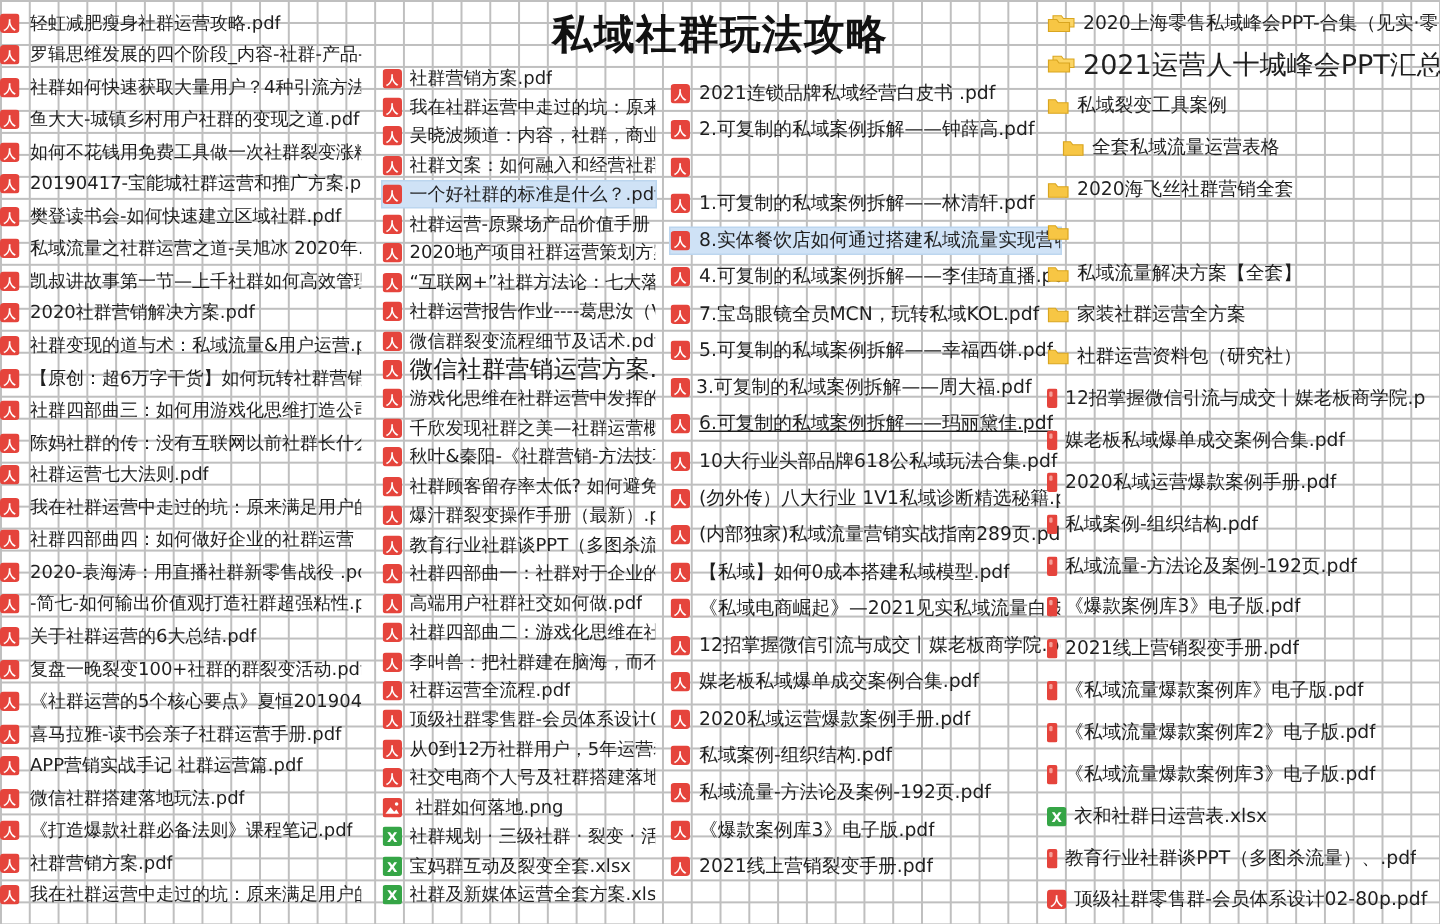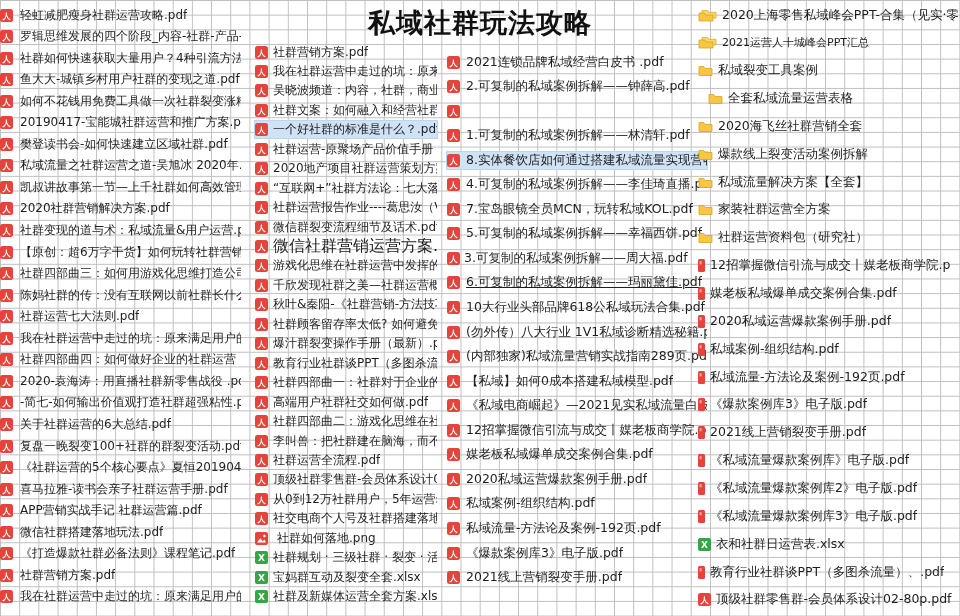--- a/index.html
+++ b/index.html
@@ -765,21 +765,21 @@
         </span>
         <span class="file-label" style="margin-left: 5px; font-size: 12.5px;">2020上海零售私域峰会PPT-合集（见实·零</span>
       </div>
       <div class="file-item" style="left: 698px; top: 34.35px; width: 262px;">
         <span class="ficon">
           <svg width="19" height="13" viewBox="0 0 19 13">
             <path d="M4 2 L4 9 L18 9 L18 3.3 L11 3.3 L9.6 1.5 L4 1.5 Z" fill="#FBD566" stroke="#D9A51F" stroke-width="0.7"></path>
             <path d="M1 4.5 L1 12 L15 12 L15 6 L8 6 L6.5 4 L1 4 Z" fill="#F7C644" stroke="#D9A51F" stroke-width="0.8"></path>
           </svg>
         </span>
-        <span class="file-label" style="margin-left: 5px; font-size: 11px; text-align: center;">2021运营人十城峰会PPT汇总</span>
+        <span class="file-label" style="margin-left: 5px; font-size: 18px; text-align: center;">2021运营人十城峰会PPT汇总</span>
       </div>
       <div class="file-item" style="left: 698px; top: 62.2px; width: 262px;">
         <span class="ficon">
           <svg width="15" height="13" viewBox="0 0 15 13">
             <path d="M1 3.2 L1 11.5 L14 11.5 L14 4.5 L7.2 4.5 L5.6 2.5 L1 2.5 Z" fill="#F7C644" stroke="#D9A51F" stroke-width="0.8"></path>
           </svg>
         </span>
         <span class="file-label" style="margin-left: 5px; font-size: 12.5px;">私域裂变工具案例</span>
       </div>
       <div class="file-item" style="left: 698px; top: 90.05px; width: 280px; padding-left: 10px;">
@@ -797,21 +797,20 @@
           </svg>
         </span>
         <span class="file-label" style="margin-left: 5px; font-size: 12.5px;">2020海飞丝社群营销全套</span>
       </div>
       <div class="file-item" style="left: 698px; top: 145.75px; width: 262px;">
         <span class="ficon">
           <svg width="15" height="13" viewBox="0 0 15 13">
             <path d="M1 3.2 L1 11.5 L14 11.5 L14 4.5 L7.2 4.5 L5.6 2.5 L1 2.5 Z" fill="#F7C644" stroke="#D9A51F" stroke-width="0.8"></path>
           </svg>
         </span>
-        <span class="file-label" style="margin-left: 5px; font-size: 12.5px;">爆款线上裂变活动案例拆解</span>
       </div>
       <div class="file-item" style="left: 698px; top: 173.6px; width: 262px;">
         <span class="ficon">
           <svg width="15" height="13" viewBox="0 0 15 13">
             <path d="M1 3.2 L1 11.5 L14 11.5 L14 4.5 L7.2 4.5 L5.6 2.5 L1 2.5 Z" fill="#F7C644" stroke="#D9A51F" stroke-width="0.8"></path>
           </svg>
         </span>
         <span class="file-label" style="margin-left: 5px; font-size: 12.5px;">私域流量解决方案【全套】</span>
       </div>
       <div class="file-item" style="left: 698px; top: 201.45px; width: 262px;">

